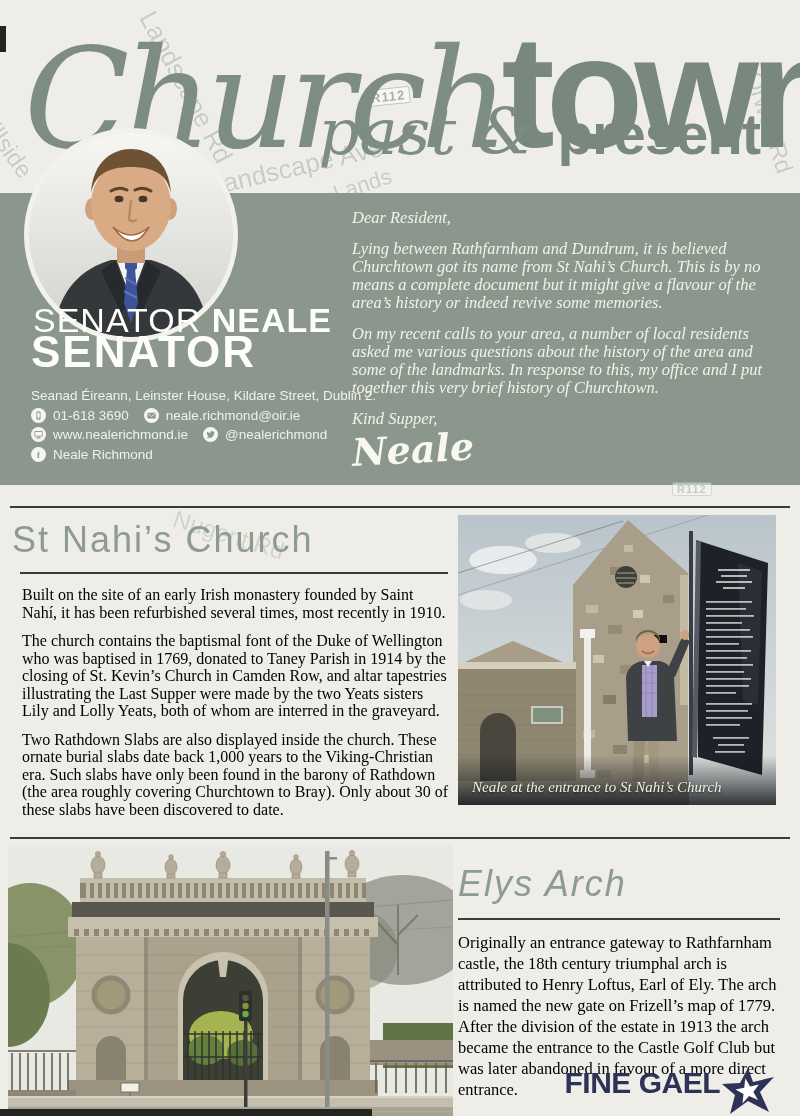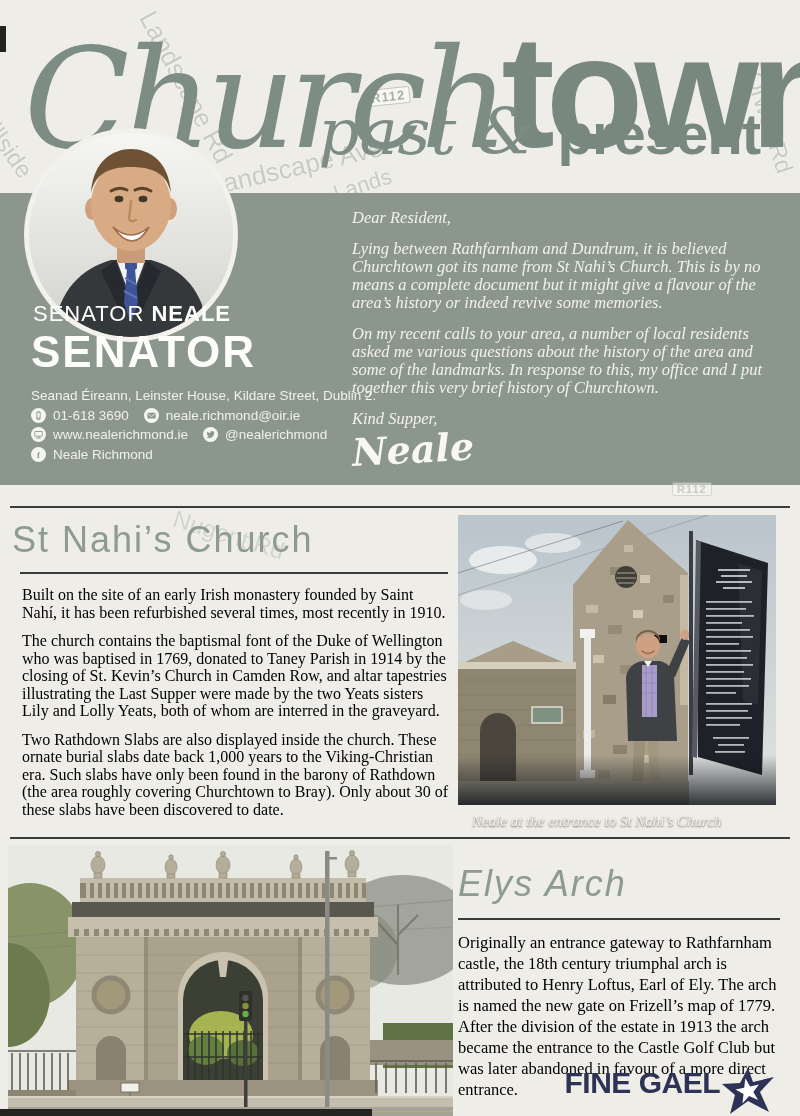--- a/index.html
+++ b/index.html
@@ -13,21 +13,21 @@
   .mast-title{position:absolute;left:24px;top:4px;display:flex;align-items:baseline;white-space:nowrap;}
   .mast-script{font:italic 400 138px/1.1 "DejaVu Serif",serif;color:#7d8d83;letter-spacing:-6px;}
   .mast-bold{font:700 160px/1.1 "Liberation Sans",sans-serif;color:#78887e;letter-spacing:-9px;margin-left:-2px;}
   .mast-sub{position:absolute;right:40px;top:100px;display:flex;align-items:baseline;white-space:nowrap;}
   .sub-script{font:italic 400 64px/1 "DejaVu Serif",serif;color:#7d8d83;margin-right:24px;}
   .sub-bold{font:700 58px/1 "Liberation Sans",sans-serif;color:#78887e;letter-spacing:-1px;}
   
   .band{position:absolute;left:0;top:193px;width:800px;height:292px;background:#8b978d;}
   .portrait{position:absolute;left:24px;top:128px;width:204px;height:204px;border-radius:50%;
             border:5px solid #f2f1eb;overflow:hidden;background:#e9e9e6;}
-  .senator-line{position:absolute;left:33px;top:301px;color:#fdfdfa;font-size:22px;letter-spacing:1px;}
+  .senator-line{position:absolute;left:33px;top:301px;color:#fdfdfa;font-size:34px;letter-spacing:1px;}
   .senator-line b{font-weight:700;}
   .surname{position:absolute;left:31px;top:327px;color:#fdfdfa;font-size:44px;font-weight:700;letter-spacing:2px;}
   .contact{position:absolute;left:31px;top:386px;color:#f0f1ea;font-size:13.5px;line-height:19.5px;}
   .contact .row{display:flex;align-items:center;gap:7px;white-space:nowrap;}
   .cicon{display:inline-flex;align-items:center;justify-content:center;width:15px;height:15px;
          border-radius:50%;background:#f6f6f1;flex:0 0 15px;}
   .cicon svg{width:11px;height:11px;display:block;}
   .letter{position:absolute;left:352px;top:209px;width:424px;color:#f3f2ea;
           font:italic 16.5px/18px "Liberation Serif",serif;}
   .letter p{margin:0 0 13px 0;}
@@ -178,21 +178,21 @@
 
   <div class="sec-heading" style="left:12px;top:522px;">St Nahi’s Church</div>
   <div class="rule" style="left:20px;top:572px;width:428px;"></div>
 
   <div class="body-col" style="left:22px;top:586px;width:428px;">
     <p>Built on the site of an early Irish monastery founded by Saint Nahí, it has been refurbished several times, most recently in 1910.</p>
     <p>The church contains the baptismal font of the Duke of Wellington who was baptised in 1769, donated to Taney Parish in 1914 by the closing of St. Kevin’s Church in Camden Row, and altar tapestries illustrating the Last Supper were made by the two Yeats sisters Lily and Lolly Yeats, both of whom are interred in the graveyard.</p>
     <p>Two Rathdown Slabs are also displayed inside the church. These ornate burial slabs date back 1,000 years to the Viking-Christian era. Such slabs have only been found in the barony of Rathdown (the area roughly covering Churchtown to Bray). Only about 30 of these slabs have been discovered to date.</p>
   </div>
 
-  <div class="photo" style="left:458px;top:515px;width:318px;height:324px;">
+  <div class="photo" style="left:458px;top:515px;width:318px;height:290px;">
     <svg viewBox="0 0 318 290" width="318" height="290">
       <defs>
         <linearGradient id="skyg" x1="0" y1="0" x2="0" y2="1">
           <stop offset="0" stop-color="#b9c4cb"></stop>
             <stop offset="1" stop-color="#e2e4e1"></stop>
         </linearGradient>
         <linearGradient id="fade" x1="0" y1="0" x2="0" y2="1">
           <stop offset="0" stop-color="#10151a" stop-opacity="0"></stop>
           <stop offset="1" stop-color="#10151a" stop-opacity=".85"></stop>
         </linearGradient>

